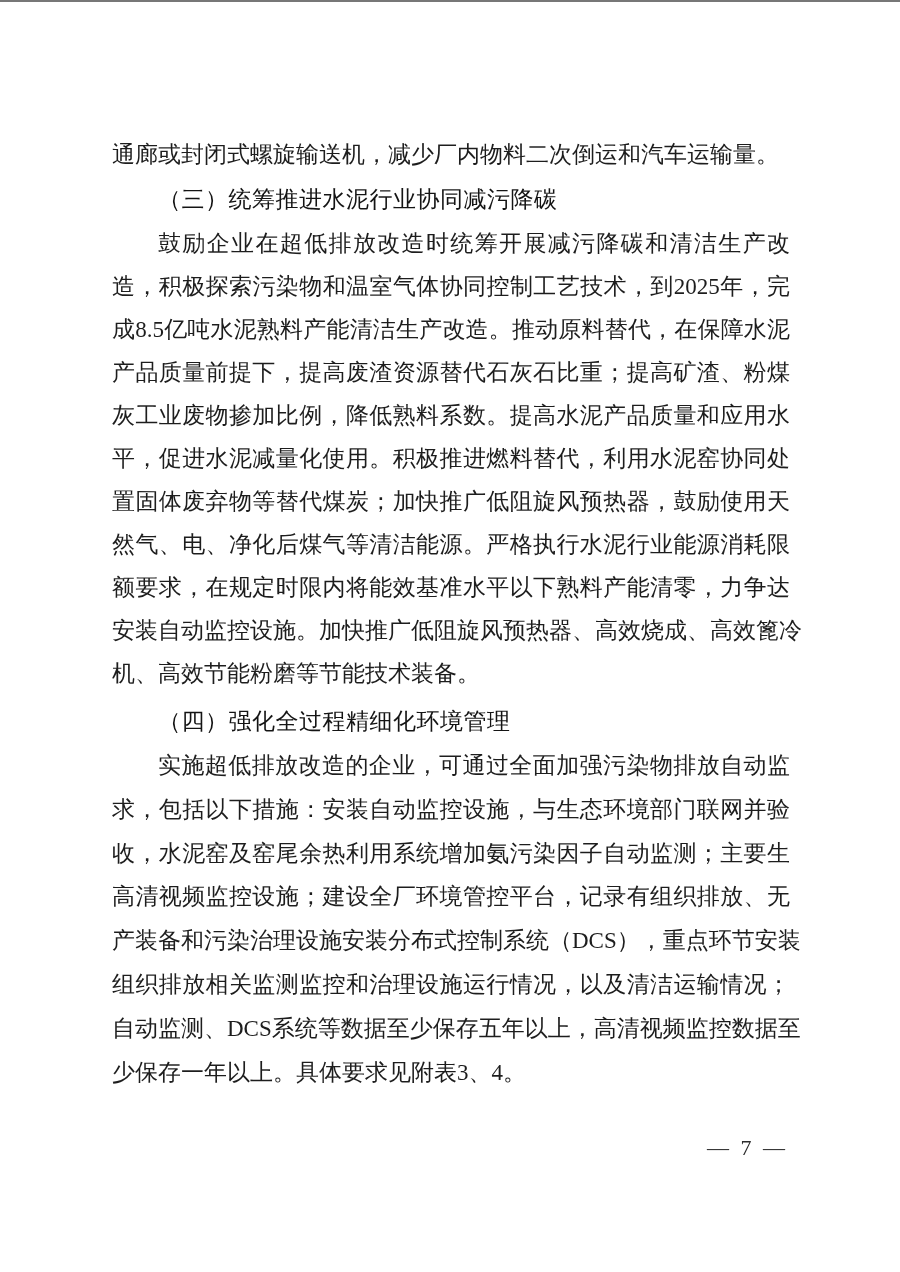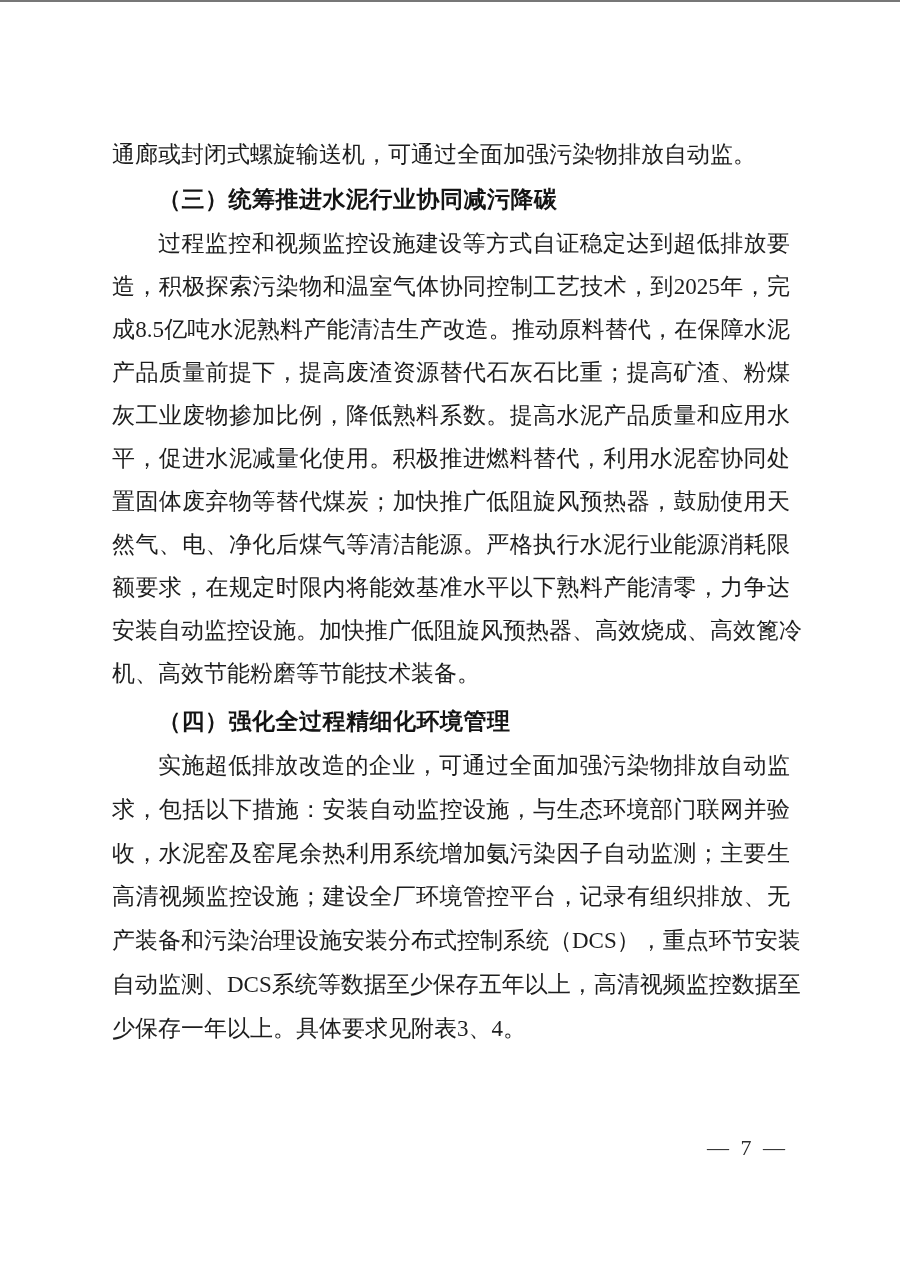--- a/index.html
+++ b/index.html
@@ -35,21 +35,21 @@
   .j {
     text-align: justify;
     text-align-last: justify;
     white-space: nowrap;
   }
   .first { padding-left: 46px; }
   .last { text-align: left; text-align-last: left; }
   .heading {
     height: 43px; line-height: 43px;
     font-size: 23px;
-    font-weight: bold;
+    font-weight: normal;
     font-family: "Liberation Sans", "DejaVu Sans", sans-serif;
     padding-left: 46px;
     color: #141414;
     letter-spacing: 0.5px;
   }
   .pagenum {
     position: absolute;
     top: 1126px;
     right: 112px;
     height: 43px; line-height: 43px;
@@ -59,45 +59,46 @@
     font-family: "Liberation Serif", "DejaVu Serif", serif;
   }
 </style>
 </head>
 <body>
 
 <div class="page">
 
   <div class="scan-edge"></div>
 
-  <div class="solo-line ln last" style="top:133px">通廊或封闭式螺旋输送机，可通过全面加强污染物排放自动监。</div>
+  <div class="solo-line ln last" style="top:133px">通廊或封闭式螺旋输送机，减少厂内物料二次倒运和汽车运输量。</div>
 
   <div class="heading" style="top:178px">（三）统筹推进水泥行业协同减污降碳</div>
 
   <div class="para" style="top:222px">
-    <div class="ln j first">过程监控和视频监控设施建设等方式自证稳定达到超低排放要</div>
+    <div class="ln j first">鼓励企业在超低排放改造时统筹开展减污降碳和清洁生产改</div>
     <div class="ln j">造，积极探索污染物和温室气体协同控制工艺技术，到2025年，完</div>
     <div class="ln j">成8.5亿吨水泥熟料产能清洁生产改造。推动原料替代，在保障水泥</div>
     <div class="ln j">产品质量前提下，提高废渣资源替代石灰石比重；提高矿渣、粉煤</div>
     <div class="ln j">灰工业废物掺加比例，降低熟料系数。提高水泥产品质量和应用水</div>
     <div class="ln j">平，促进水泥减量化使用。积极推进燃料替代，利用水泥窑协同处</div>
     <div class="ln j">置固体废弃物等替代煤炭；加快推广低阻旋风预热器，鼓励使用天</div>
     <div class="ln j">然气、电、净化后煤气等清洁能源。严格执行水泥行业能源消耗限</div>
     <div class="ln j">额要求，在规定时限内将能效基准水平以下熟料产能清零，力争达</div>
     <div class="ln j">安装自动监控设施。加快推广低阻旋风预热器、高效烧成、高效篦冷</div>
     <div class="ln last">机、高效节能粉磨等节能技术装备。</div>
   </div>
 
   <div class="heading" style="top:700px">（四）强化全过程精细化环境管理</div>
 
   <div class="para para4" style="top:744px">
     <div class="ln j first">实施超低排放改造的企业，可通过全面加强污染物排放自动监</div>
     <div class="ln j">求，包括以下措施：安装自动监控设施，与生态环境部门联网并验</div>
     <div class="ln j">收，水泥窑及窑尾余热利用系统增加氨污染因子自动监测；主要生</div>
     <div class="ln j">高清视频监控设施；建设全厂环境管控平台，记录有组织排放、无</div>
     <div class="ln j">产装备和污染治理设施安装分布式控制系统（DCS），重点环节安装</div>
+    <div class="ln j">组织排放相关监测监控和治理设施运行情况，以及清洁运输情况；</div>
     <div class="ln j">自动监测、DCS系统等数据至少保存五年以上，高清视频监控数据至</div>
     <div class="ln last">少保存一年以上。具体要求见附表3、4。</div>
   </div>
 
   <div class="pagenum">— 7 —</div>
 
 </div>
 
 </body></html>

